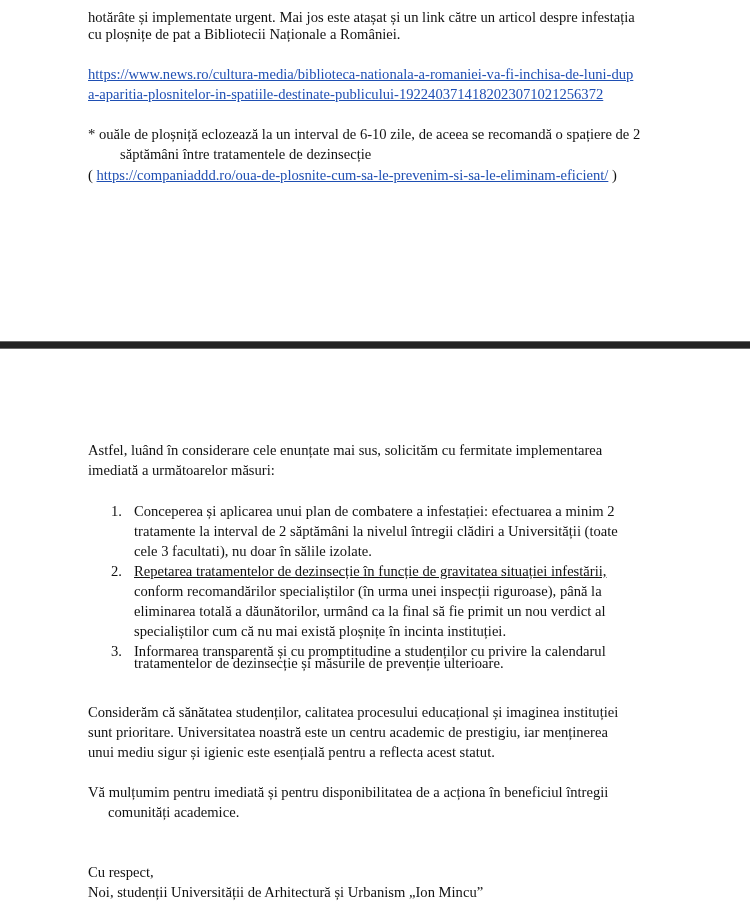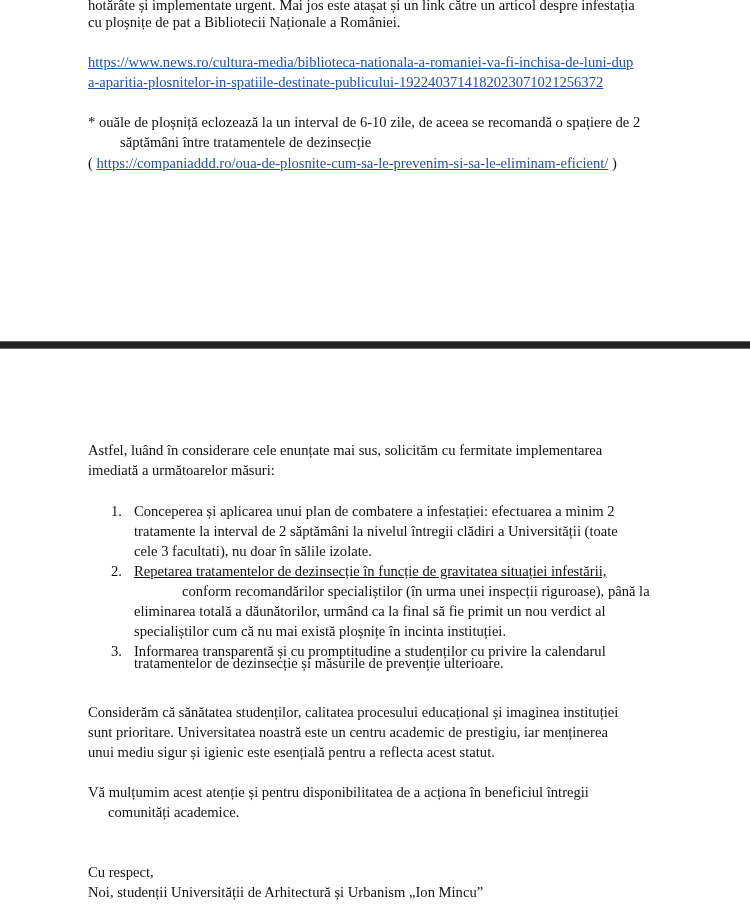--- a/index.html
+++ b/index.html
@@ -15,21 +15,21 @@
       font-family: "Liberation Serif", "DejaVu Serif", serif;
       font-size: 14.6px;
       color: #111111;
     }
     .page {
       position: absolute;
       left: 0;
       width: 750px;
       background: #ffffff;
     }
-    #page-1 { top: 4px; height: 289px; }
+    #page-1 { top: 16px; height: 289px; }
     #page-2 { top: 349px; height: 560px; }
     .page-separator {
       position: absolute;
       left: 0;
       top: 341px;
       width: 750px;
       height: 8px;
       background: #222222;
       border-top: 1px solid #6a6a6a;
       border-bottom: 1px solid #6a6a6a;
@@ -90,33 +90,33 @@
   <div>
     <div>
       <div class="li-num" style="top:152px;">1.</div>
       <div class="li-line" style="top:152px;">Conceperea și aplicarea unui plan de combatere a infestației: efectuarea a minim 2</div>
       <div class="li-line" style="top:172px;">tratamente la interval de 2 săptămâni la nivelul întregii clădiri a Universității (toate</div>
       <div class="li-line" style="top:192px;">cele 3 facultati), nu doar în sălile izolate.</div>
     </div>
     <div>
       <div class="li-num" style="top:212px;">2.</div>
       <div class="li-line" style="top:212px;text-decoration:underline;">Repetarea tratamentelor de dezinsecție în funcție de gravitatea situației infestării,</div>
-      <div class="li-line" style="top:232px;margin-left:48px;">conform recomandărilor specialiștilor (în urma unei inspecții riguroase), până la</div>
+      <div class="li-line" style="top:232px;">conform recomandărilor specialiștilor (în urma unei inspecții riguroase), până la</div>
       <div class="li-line" style="top:252px;">eliminarea totală a dăunătorilor, urmând ca la final să fie primit un nou verdict al</div>
       <div class="li-line" style="top:272px;">specialiștilor cum că nu mai există ploșnițe în incinta instituției.</div>
     </div>
     <div>
       <div class="li-num" style="top:292px;">3.</div>
       <div class="li-line" style="top:292px;">Informarea transparentă și cu promptitudine a studenților cu privire la calendarul</div>
       <div class="li-line" style="top:304px;">tratamentelor de dezinsecție și măsurile de prevenție ulterioare.</div>
     </div>
   </div>
 
   <div class="line" style="top:353px;">Considerăm că sănătatea studenților, calitatea procesului educațional și imaginea instituției</div>
   <div class="line" style="top:373px;">sunt prioritare. Universitatea noastră este un centru academic de prestigiu, iar menținerea</div>
   <div class="line" style="top:393px;">unui mediu sigur și igienic este esențială pentru a reflecta acest statut.</div>
 
-  <div class="line" style="top:433px;">Vă mulțumim acest atenție și pentru disponibilitatea de a acționa în beneficiul întregii</div>
+  <div class="line" style="top:433px;">Vă mulțumim pentru imediată și pentru disponibilitatea de a acționa în beneficiul întregii</div>
   <div class="line" style="top:453px;margin-left:20px;">comunități academice.</div>
 
   <div class="line" style="top:513px;">Cu respect,</div>
   <div class="line" style="top:533px;">Noi, studenții Universității de Arhitectură și Urbanism „Ion Mincu”</div>
 </div>
 
 </body></html>

